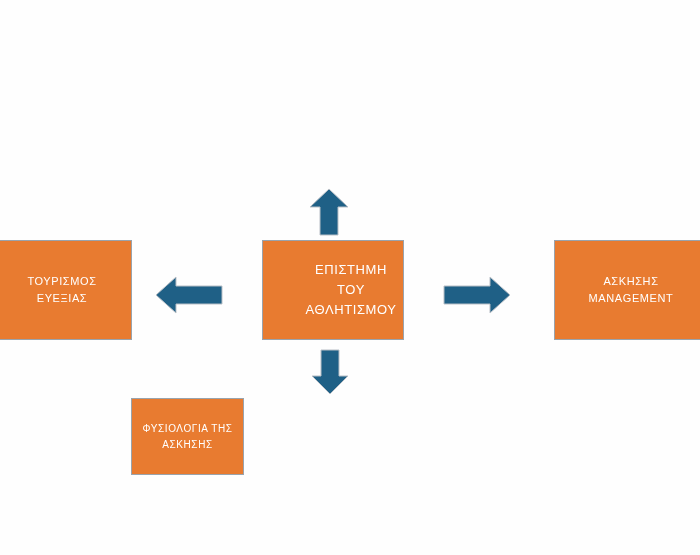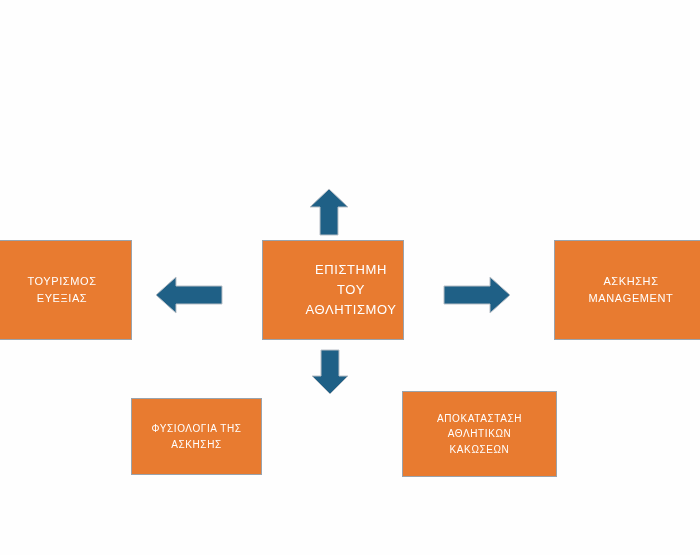--- a/index.html
+++ b/index.html
@@ -35,21 +35,21 @@
     display: block;
     padding: 0 8px;
     white-space: pre-line;
   }
 
   
   #node-mediterranean-diet { left: 262px; top: 70px;  width: 142px; height: 103px; font-size: 11px; }
   #node-sport-science       { left: 262px; top: 240px; width: 142px; height: 100px; font-size: 13px; padding-left: 36px; }
   #node-wellness-tourism    { left: -8px;  top: 240px; width: 140px; height: 100px; font-size: 11px; }
   #node-sport-management    { left: 554px; top: 240px; width: 154px; height: 100px; font-size: 11px; }
-  #node-exercise-physiology { left: 131px; top: 398px; width: 131px; height: 77px;  font-size: 10px; }
+  #node-exercise-physiology { left: 131px; top: 398px; width: 113px; height: 77px;  font-size: 10px; }
   #node-injury-rehab        { left: 402px; top: 391px; width: 155px; height: 86px;  font-size: 10px; }
 
   
   .arrow {
     position: absolute;
     display: block;
   }
   #arrow-up    { left: 309px; top: 188px; width: 40px;  height: 48px; }
   #arrow-down  { left: 311px; top: 349px; width: 38px;  height: 46px; }
   #arrow-left  { left: 155px; top: 275px; width: 68px;  height: 40px; }
@@ -75,25 +75,20 @@
   <div class="node" id="node-sport-management">
     <span class="label">ΑΣΚΗΣΗΣ
 MANAGEMENT</span>
   </div>
 
   <div class="node" id="node-exercise-physiology">
     <span class="label">ΦΥΣΙΟΛΟΓΙΑ ΤΗΣ
 ΑΣΚΗΣΗΣ</span>
   </div>
 
-  <div class="node" id="node-injury-rehab">
-    <span class="label">ΑΠΟΚΑΤΑΣΤΑΣΗ
-ΑΘΛΗΤΙΚΩΝ
-ΚΑΚΩΣΕΩΝ</span>
-  </div>
 
   <div class="arrow" id="arrow-up">
     <svg viewBox="0 0 40 48" xmlns="http://www.w3.org/2000/svg">
       <polygon points="20,1 39,19 29,19 29,47 11,47 11,19 1,19" fill="#1F6086" stroke="#b9bfc6" stroke-width="1"></polygon>
     </svg>
   </div>
 
   <div class="arrow" id="arrow-down">
     <svg viewBox="0 0 38 46" xmlns="http://www.w3.org/2000/svg">
       <polygon points="19,45 1,27 10,27 10,1 28,1 28,27 37,27" fill="#1F6086" stroke="#b9bfc6" stroke-width="1"></polygon>

